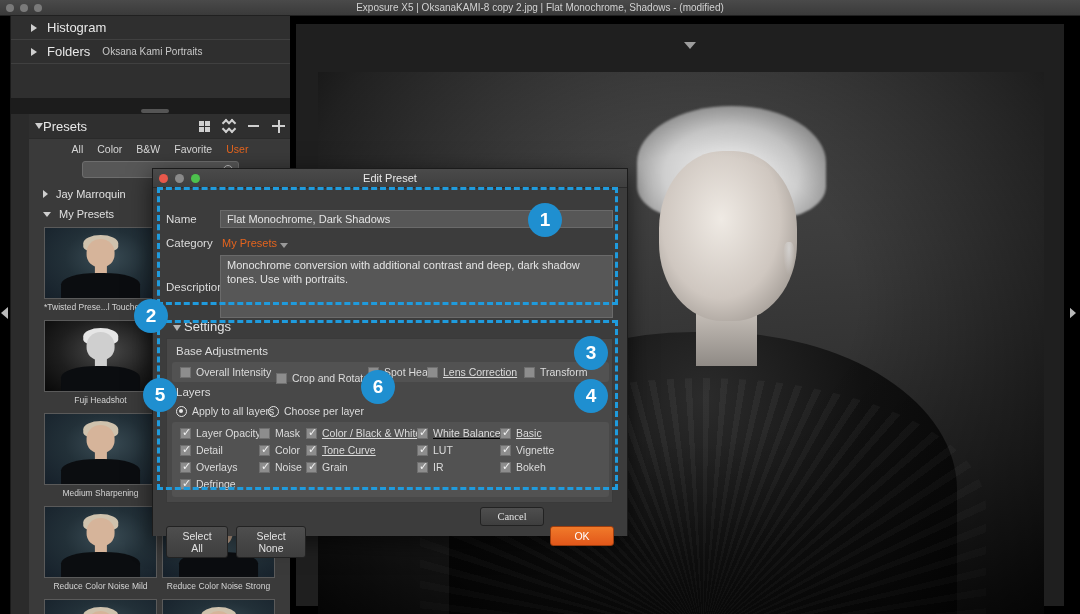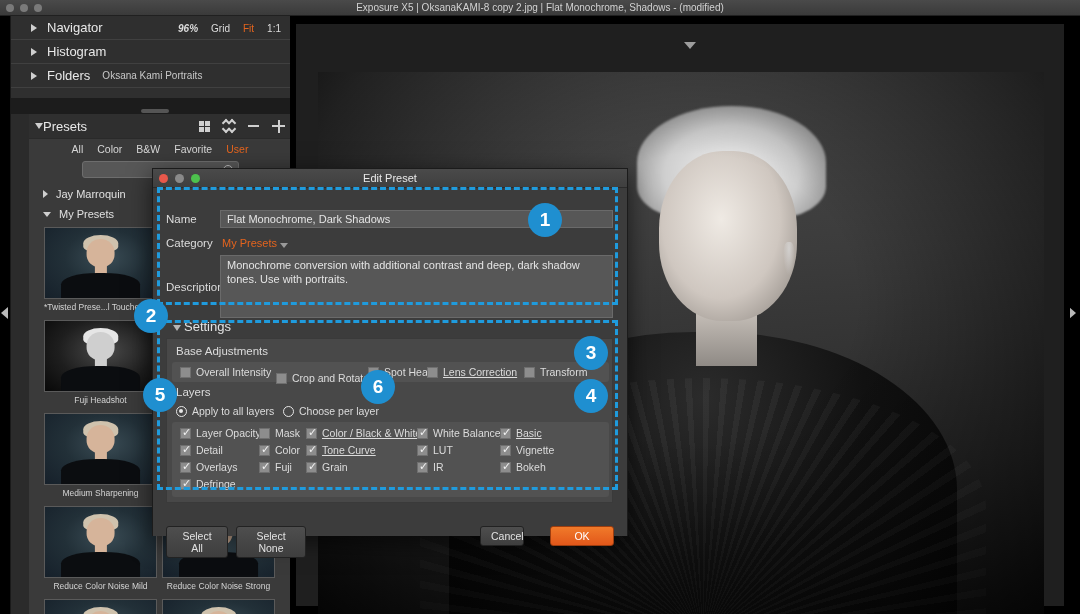--- a/index.html
+++ b/index.html
@@ -375,30 +375,20 @@
     </div>
     <div class="title">Exposure X5 | OksanaKAMI-8 copy 2.jpg | Flat Monochrome, Shadows - (modified)</div>
   </div>
 
   <div class="left-edge-arrow"></div>
   <div class="right-edge-arrow"></div>
 
   <div class="left-panel">
 
     <div class="panel-top">
-      <div class="lp-section">
-        <span class="caret"></span>
-        <span class="lbl">Navigator</span>
-        <span class="nav-right">
-          <span class="pct">96%</span>
-          <span>Grid</span>
-          <span class="fit">Fit</span>
-          <span>1:1</span>
-        </span>
-      </div>
 
       <div class="lp-section">
         <span class="caret"></span>
         <span class="lbl">Histogram</span>
       </div>
 
       <div class="lp-section">
         <span class="caret"></span>
         <span class="lbl">Folders</span>
         <span class="sub">Oksana Kami Portraits</span>
@@ -608,21 +598,21 @@
             <span class="chk-lbl">Transform</span>
           </div>
         </div>
 
         <div style="position:absolute; left:9px; top:47px;" class="sub-head">Layers</div>
 
         <div class="chk-row" style="position:absolute; left:9px; top:66px;">
           <span class="radio on"></span>
           <span class="chk-lbl">Apply to all layers</span>
         </div>
-        <div class="chk-row" style="position:absolute; left:116px; top:66px;">
+        <div class="chk-row" style="position:absolute; left:101px; top:66px;">
           <span class="radio"></span>
           <span class="chk-lbl">Choose per layer</span>
         </div>
 
         <div style="position:absolute; left:5px; top:83px; width:437px; height:75px; background:#525252; border-radius:3px;">
 
           <div class="chk-row" style="position:absolute; left:8px; top:5px;">
             <span class="chkbox on"></span>
             <span class="chk-lbl">Layer Opacity</span>
           </div>
@@ -642,37 +632,37 @@
           <div class="chk-row" style="position:absolute; left:87px; top:5px;">
             <span class="chkbox"></span>
             <span class="chk-lbl">Mask</span>
           </div>
           <div class="chk-row" style="position:absolute; left:87px; top:22px;">
             <span class="chkbox on"></span>
             <span class="chk-lbl">Color</span>
           </div>
           <div class="chk-row" style="position:absolute; left:87px; top:39px;">
             <span class="chkbox on"></span>
-            <span class="chk-lbl">Fuji</span>
+            <span class="chk-lbl">Noise</span>
           </div>
 
           <div class="chk-row" style="position:absolute; left:134px; top:5px;">
             <span class="chkbox on"></span>
             <span class="chk-lbl underline">Color / Black &amp; White</span>
           </div>
           <div class="chk-row" style="position:absolute; left:134px; top:22px;">
             <span class="chkbox on"></span>
             <span class="chk-lbl underline">Tone Curve</span>
           </div>
           <div class="chk-row" style="position:absolute; left:134px; top:39px;">
             <span class="chkbox on"></span>
             <span class="chk-lbl">Grain</span>
           </div>
 
-          <div class="chk-row" style="position:absolute; left:245px; top:5px;">
+          <div class="chk-row" style="position:absolute; left:245px; top:5px;text-decoration:underline;">
             <span class="chkbox on"></span>
             <span class="chk-lbl">White Balance</span>
           </div>
           <div class="chk-row" style="position:absolute; left:245px; top:22px;">
             <span class="chkbox on"></span>
             <span class="chk-lbl">LUT</span>
           </div>
           <div class="chk-row" style="position:absolute; left:245px; top:39px;">
             <span class="chkbox on"></span>
             <span class="chk-lbl">IR</span>
@@ -688,21 +678,21 @@
           </div>
           <div class="chk-row" style="position:absolute; left:328px; top:39px;">
             <span class="chkbox on"></span>
             <span class="chk-lbl">Bokeh</span>
           </div>
         </div>
       </div>
 
       <div class="btn" style="position:absolute; left:13px; top:338px; width:62px;">Select All</div>
       <div class="btn" style="position:absolute; left:83px; top:338px; width:70px;">Select None</div>
-      <div class="btn" style="position:absolute; left:327px; top:338px; width:44px;">Cancel</div>
+      <div class="btn" style="position:absolute; left:327px; top:319px; width:64px;font-family:Liberation Serif, serif;">Cancel</div>
       <div class="btn primary" style="position:absolute; left:397px; top:338px; width:64px;">OK</div>
     </div>
   </div>
 
   <div class="ann" style="left:157px; top:187px; width:461px; height:118px;"></div>
   <div class="ann" style="left:157px; top:320px; width:461px; height:170px;"></div>
 
   <div class="callout" style="left:528px; top:203px;">1</div>
   <div class="callout" style="left:134px; top:299px;">2</div>
   <div class="callout" style="left:574px; top:336px;">3</div>

